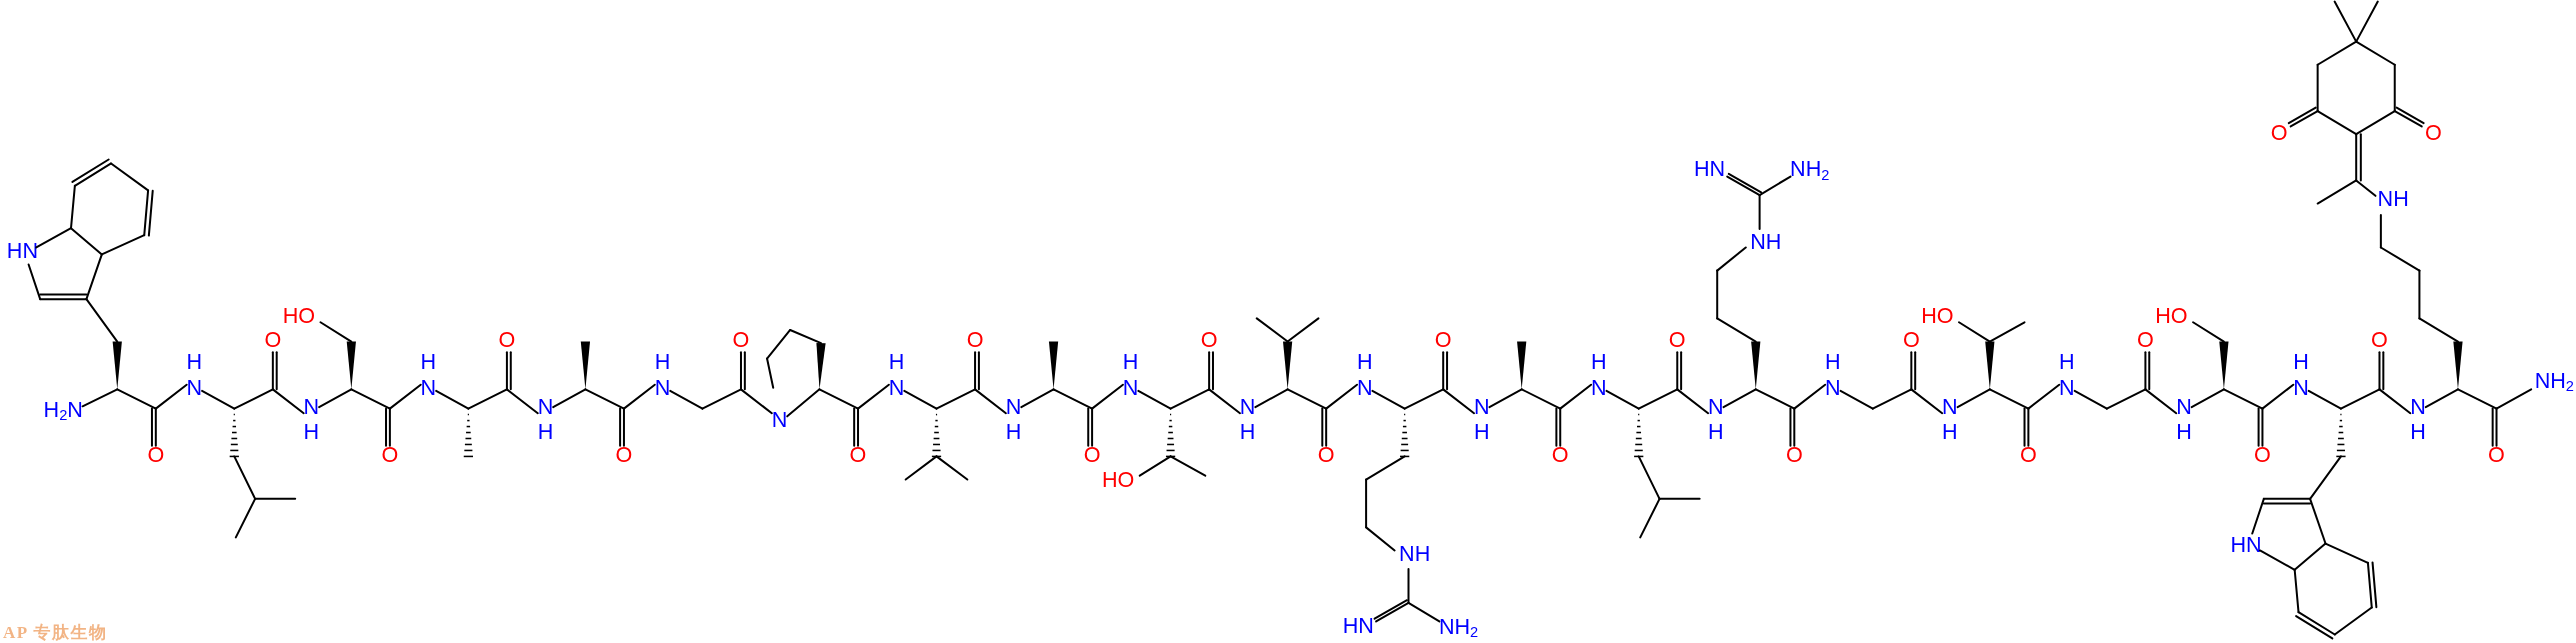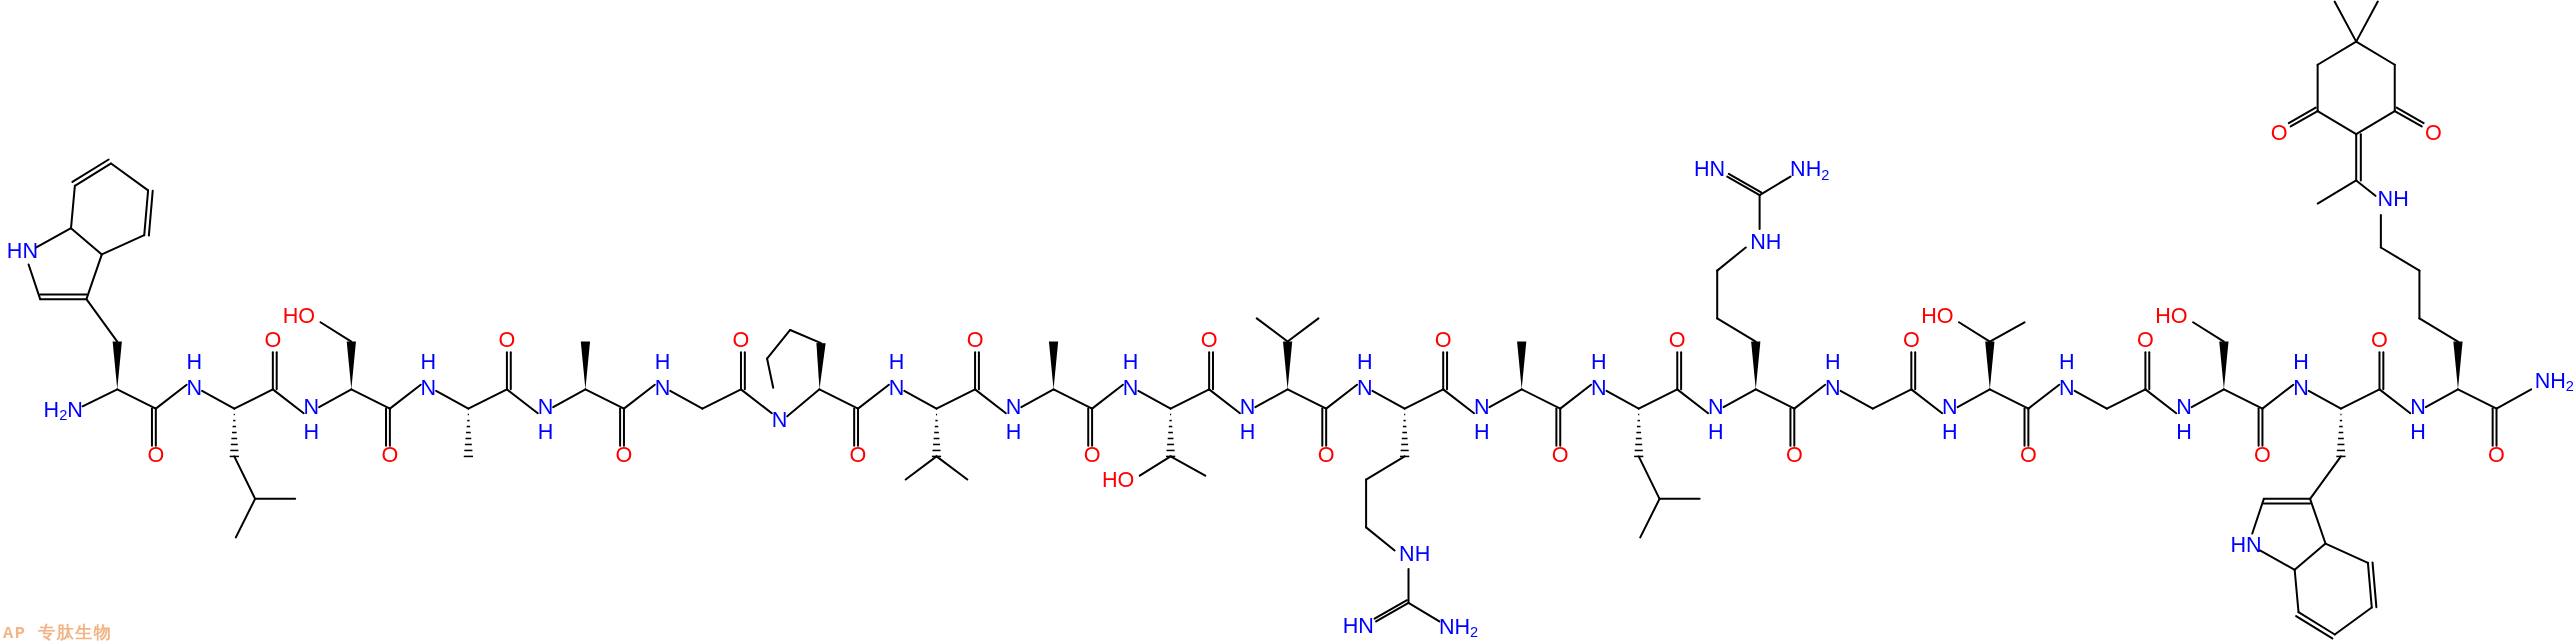--- a/index.html
+++ b/index.html
@@ -4,21 +4,21 @@
 <style>
   html, body { margin:0; padding:0; background:#ffffff; }
   body { width:2576px; height:643px; overflow:hidden; position:relative; font-family:"Liberation Sans", sans-serif; }
   #mol { position:absolute; left:0; top:0; }
   .bond { stroke:#000; stroke-width:2.6; fill:none; stroke-linecap:round; }
   .wedge { fill:#000; }
   .hash { stroke:#000; stroke-width:2; }
   .atomN { fill:#0000ff; font-size:28px; font-family:"Liberation Sans", sans-serif; }
   .atomO { fill:#ff0000; font-size:28px; font-family:"Liberation Sans", sans-serif; }
   .sub { font-size:19px; }
-  .watermark { position:absolute; left:3.1px; top:621px; color:#f0a870; font-size:17px; font-weight:bold; font-family:Liberation Mono, monospace; opacity:0.85; letter-spacing:1.5px; }
+  .watermark { position:absolute; left:3.1px; top:621px; color:#f0a870; font-size:17px; font-weight:bold; font-family:Liberation Serif, serif; opacity:0.85; letter-spacing:1.5px; }
 </style>
 </head>
 <body>
 
 <svg id="mol" width="2576" height="643" viewBox="0 0 3341 834" xmlns="http://www.w3.org/2000/svg">
     <line x1="152" y1="505" x2="202" y2="530" class="bond"></line>
     <line x1="202" y1="530" x2="202" y2="578" class="bond"></line>
     <line x1="197" y1="530" x2="197" y2="578" class="bond"></line>
     <text x="202" y="592" class="atomO" text-anchor="middle" dominant-baseline="middle">O</text>
     <line x1="202" y1="530" x2="242" y2="499" class="bond"></line>

